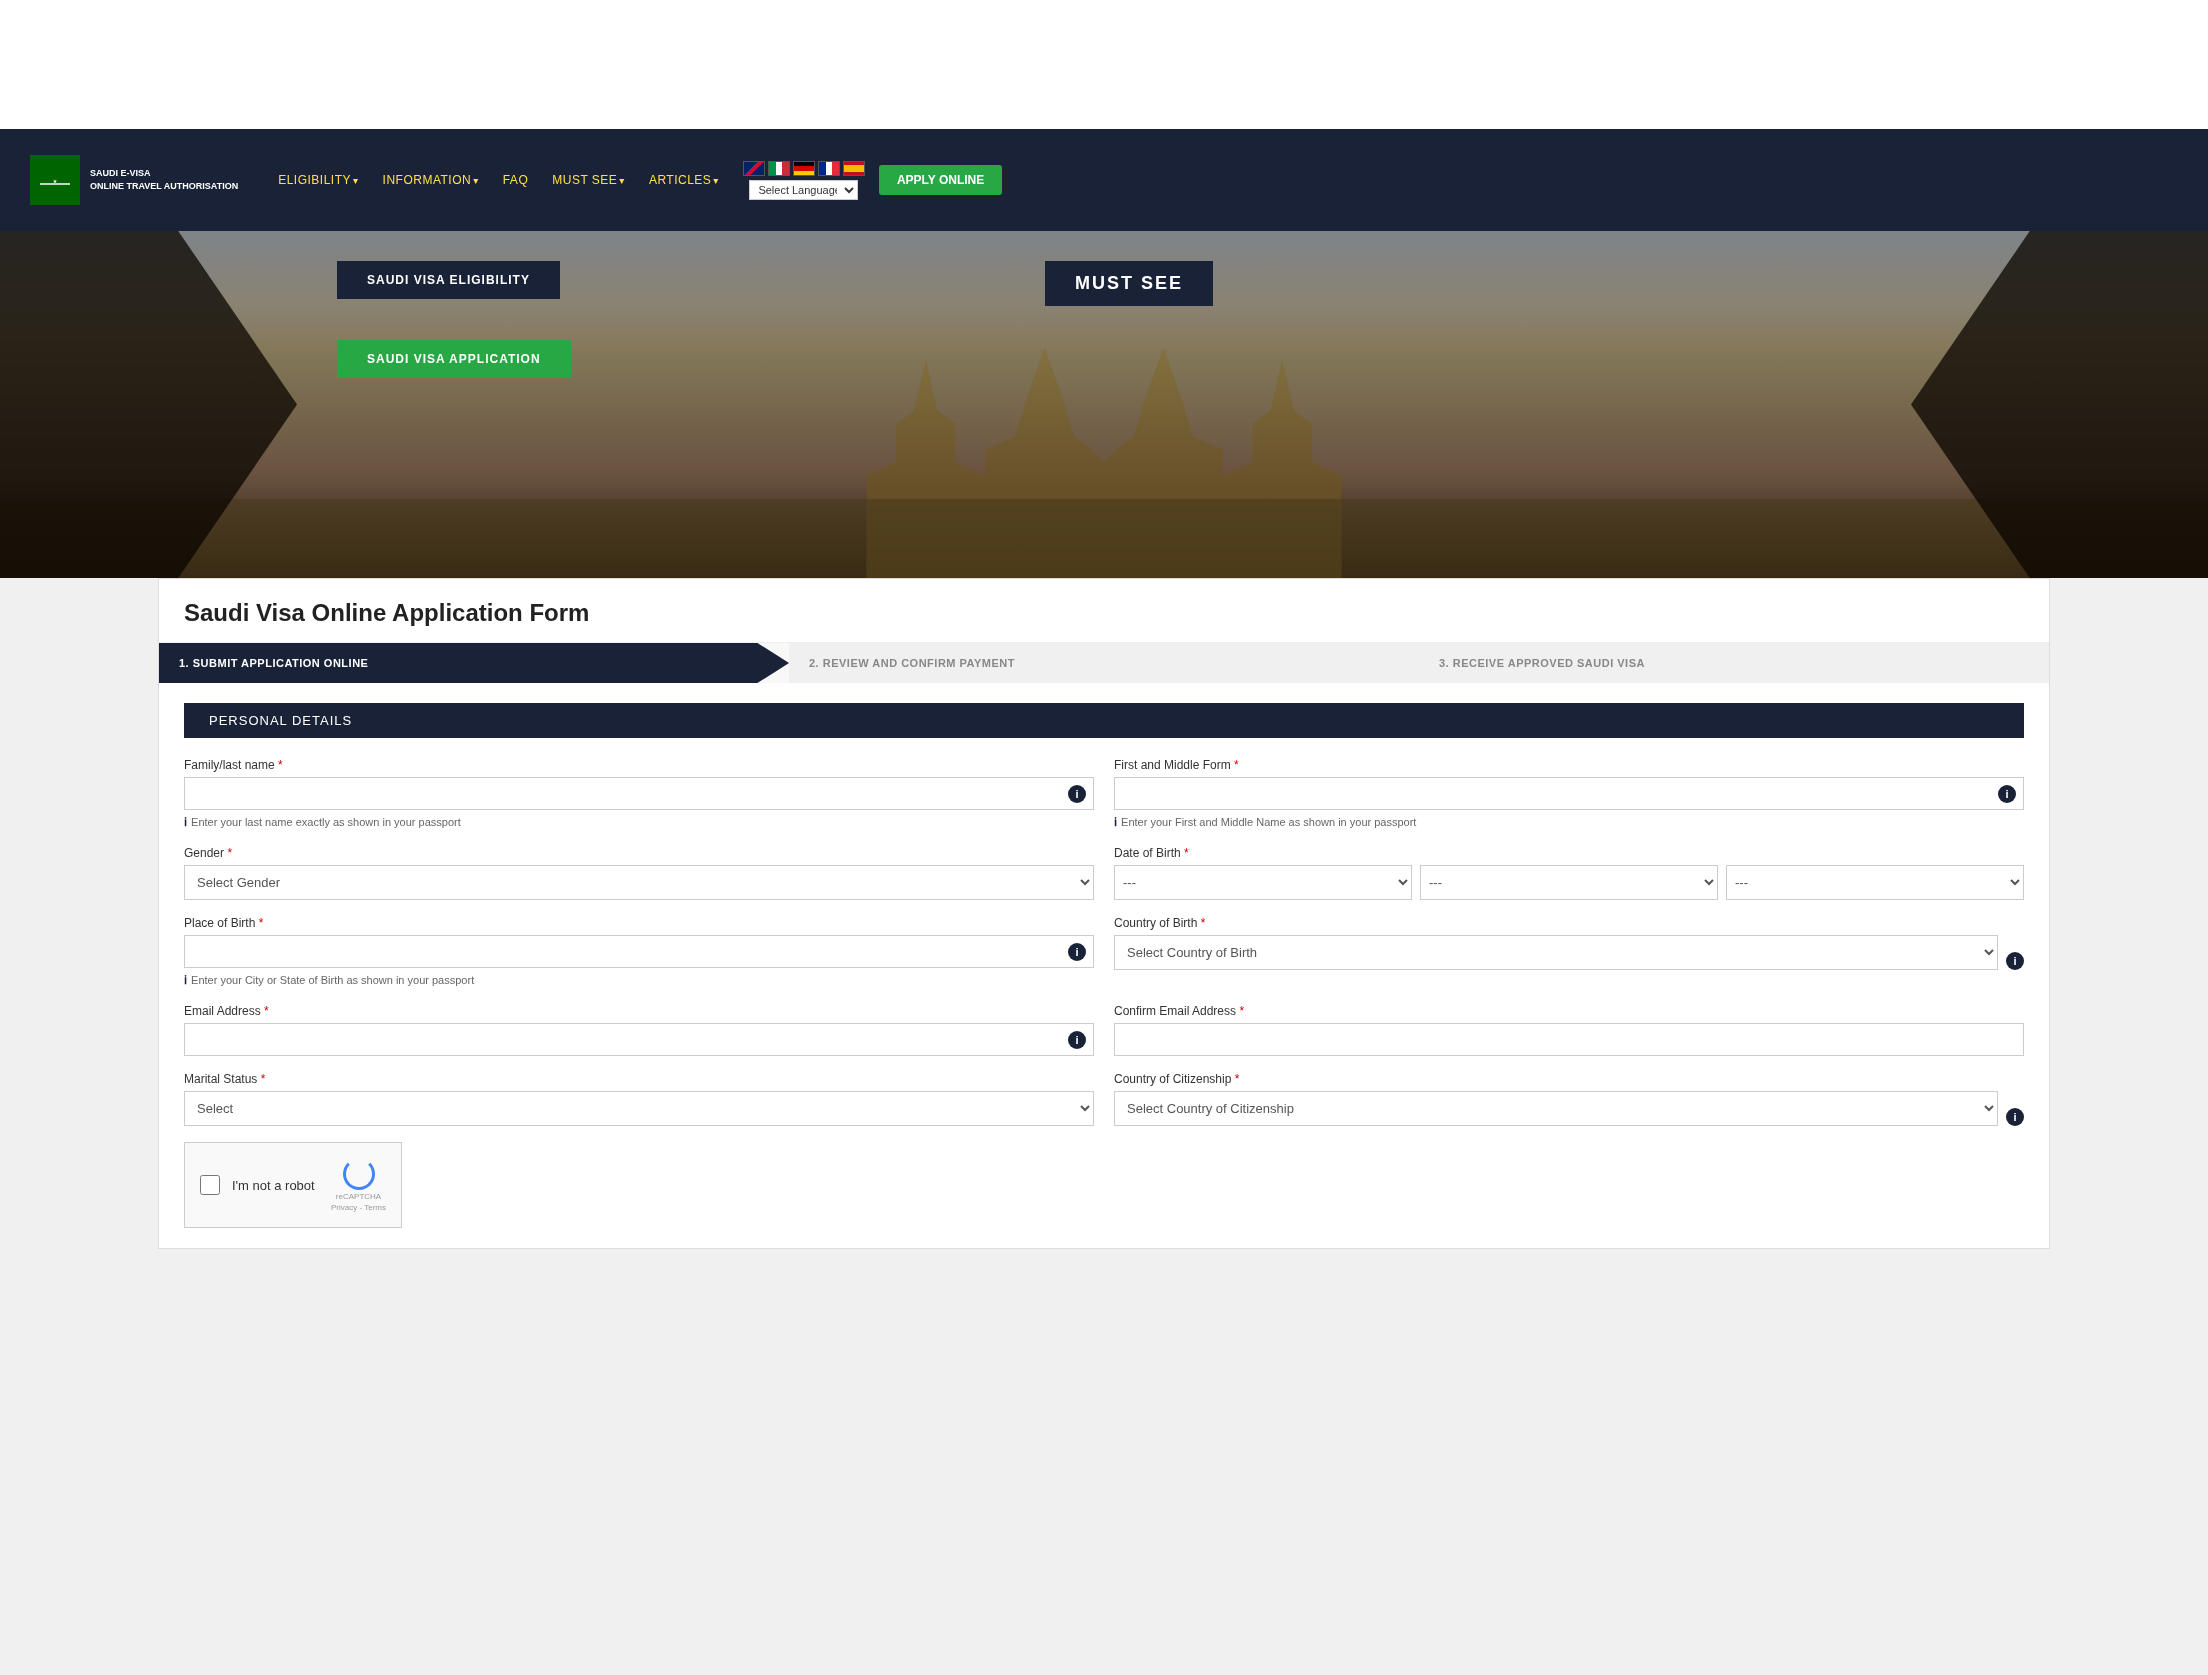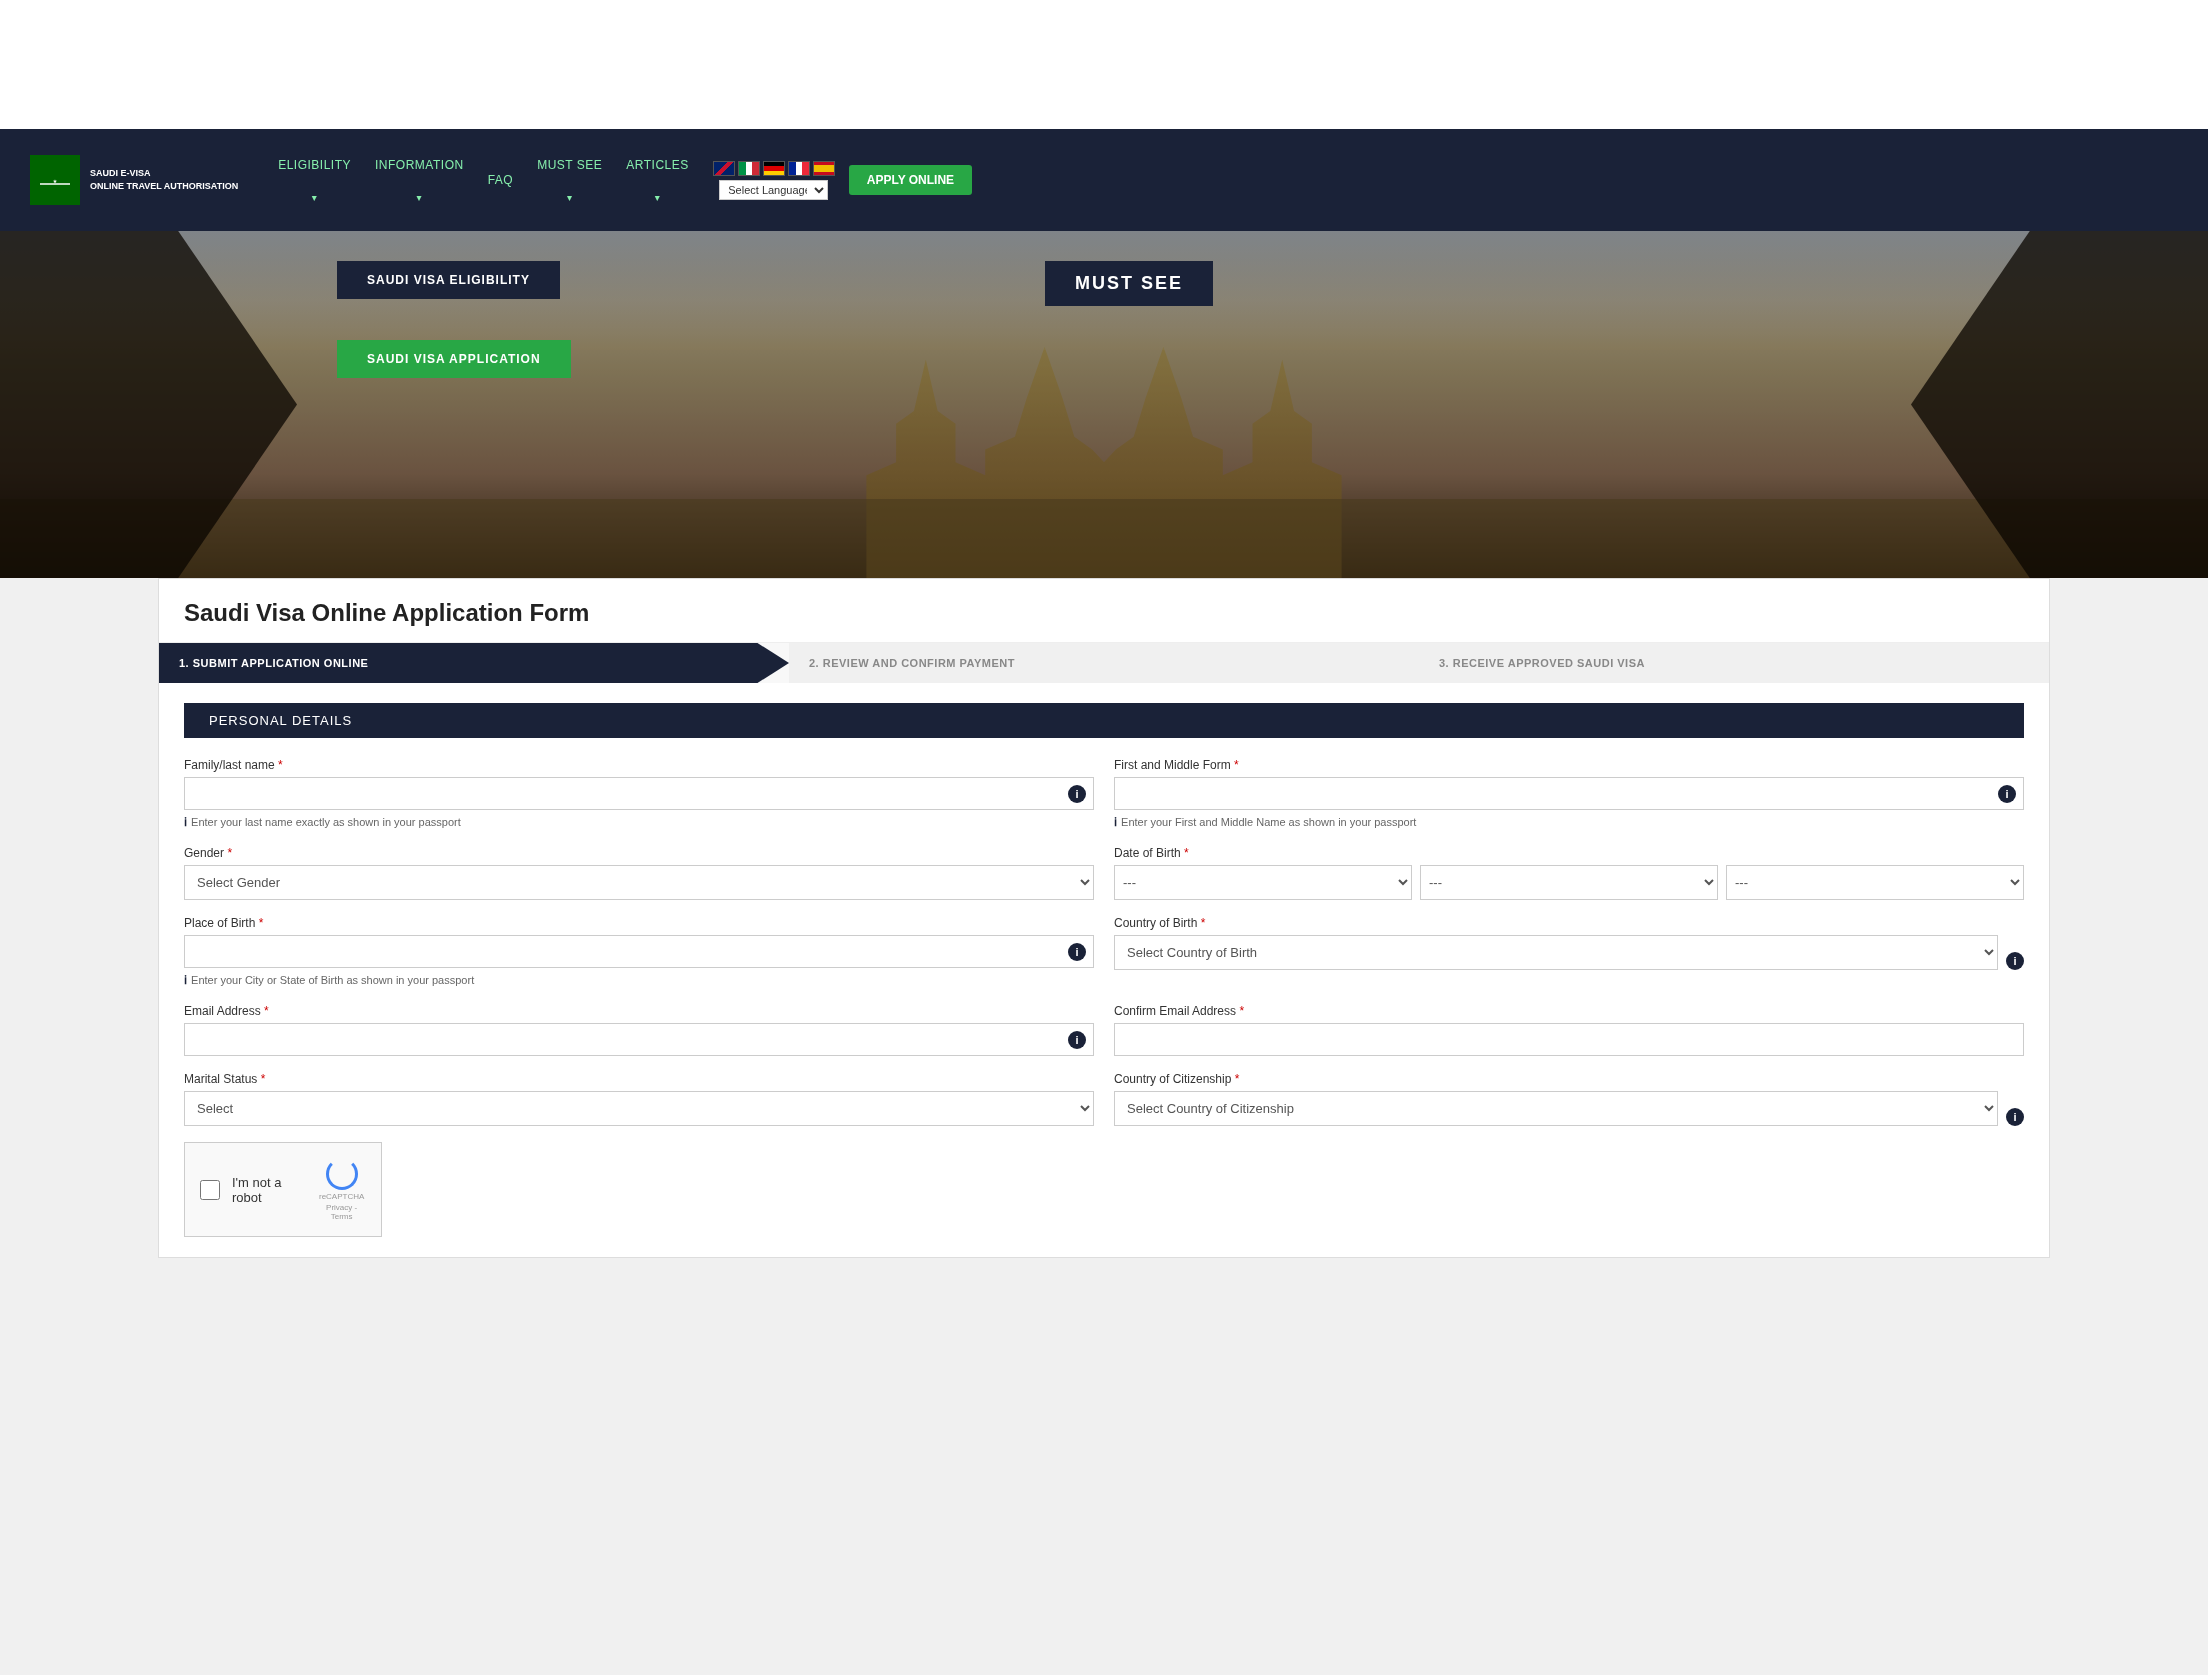--- a/index.html
+++ b/index.html
@@ -39,31 +39,30 @@
       font-weight: bold;
       line-height: 1.4;
     }
     .nav-links {
       display: flex;
       align-items: center;
       gap: 4px;
       flex: 1;
     }
     .nav-item {
-      color: #86efac;
+      color: #fde047;
       font-size: 12px;
       padding: 8px 10px;
       cursor: pointer;
       display: flex;
       align-items: center;
-      gap: 20px;
+      gap: 2px;
       white-space: nowrap;
       text-transform: uppercase;
       letter-spacing: 0.5px;
-      flex-direction: column;
     }
     .nav-item .arrow { font-size: 10px; }
     .apply-btn {
       background: #28a745;
       color: #fff;
       border: none;
       padding: 8px 18px;
       font-size: 12px;
       font-weight: bold;
       cursor: pointer;
@@ -325,21 +324,21 @@
     }
     .select-with-icon select { flex: 1; }
 
     
     .captcha-area {
       border: 1px solid #ccc;
       padding: 15px 15px;
       display: flex;
       align-items: center;
       gap: 12px;
-      width: 198px;
+      width: 218px;
       background: #f9f9f9;
       margin-top: 10px;
     }
     .captcha-checkbox {
       width: 20px;
       height: 20px;
       border: 2px solid #999;
       cursor: pointer;
       flex-shrink: 0;
     }

